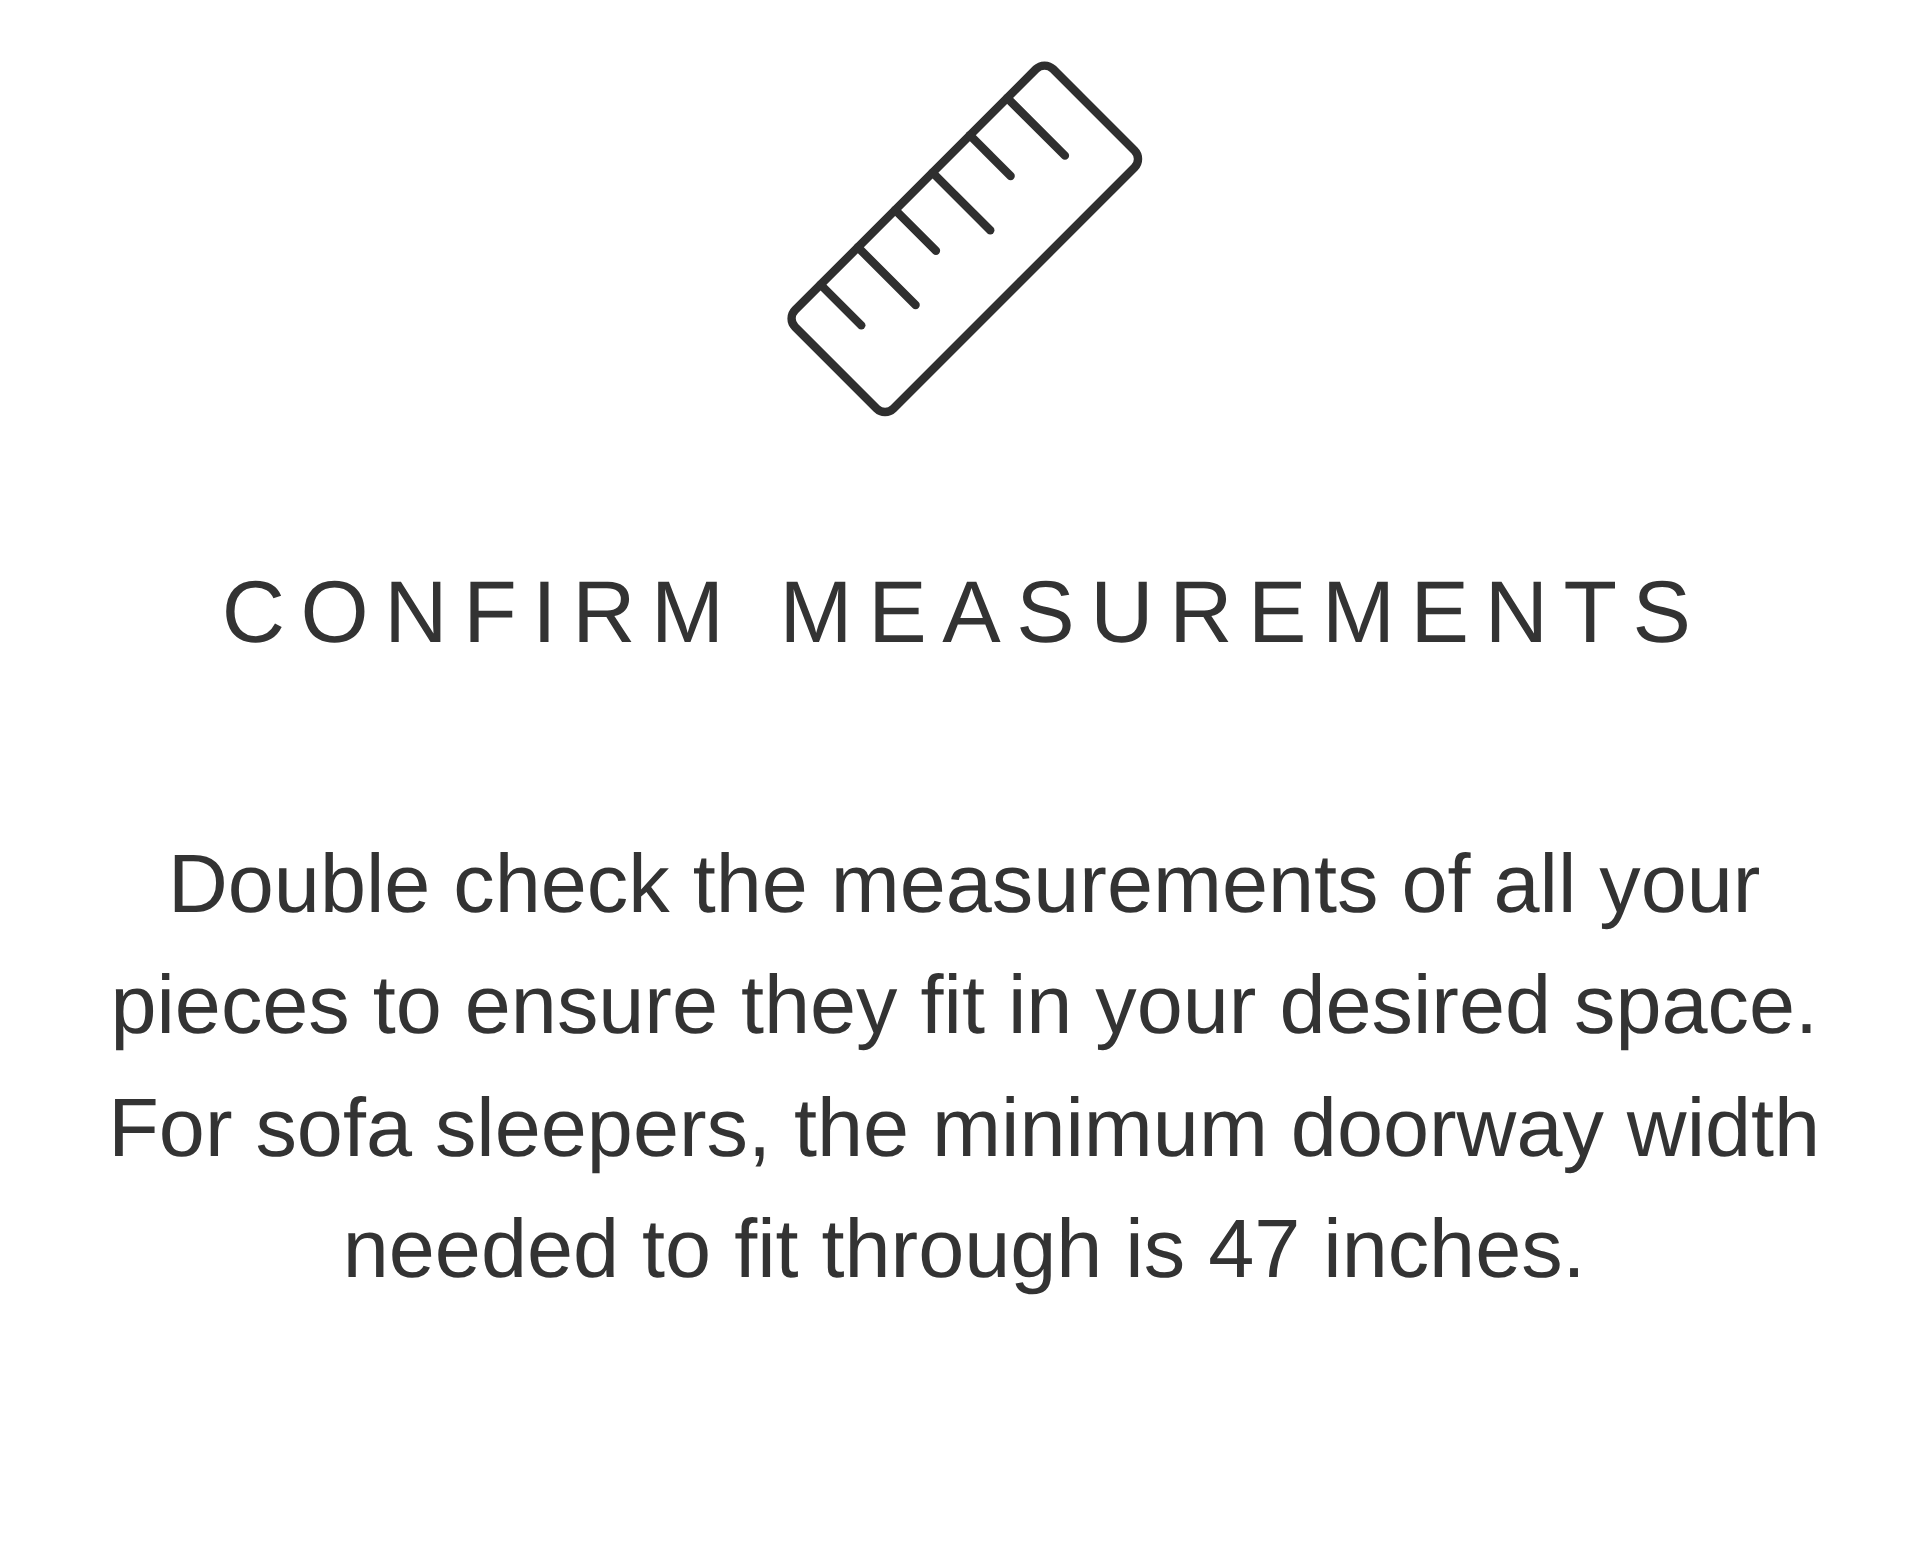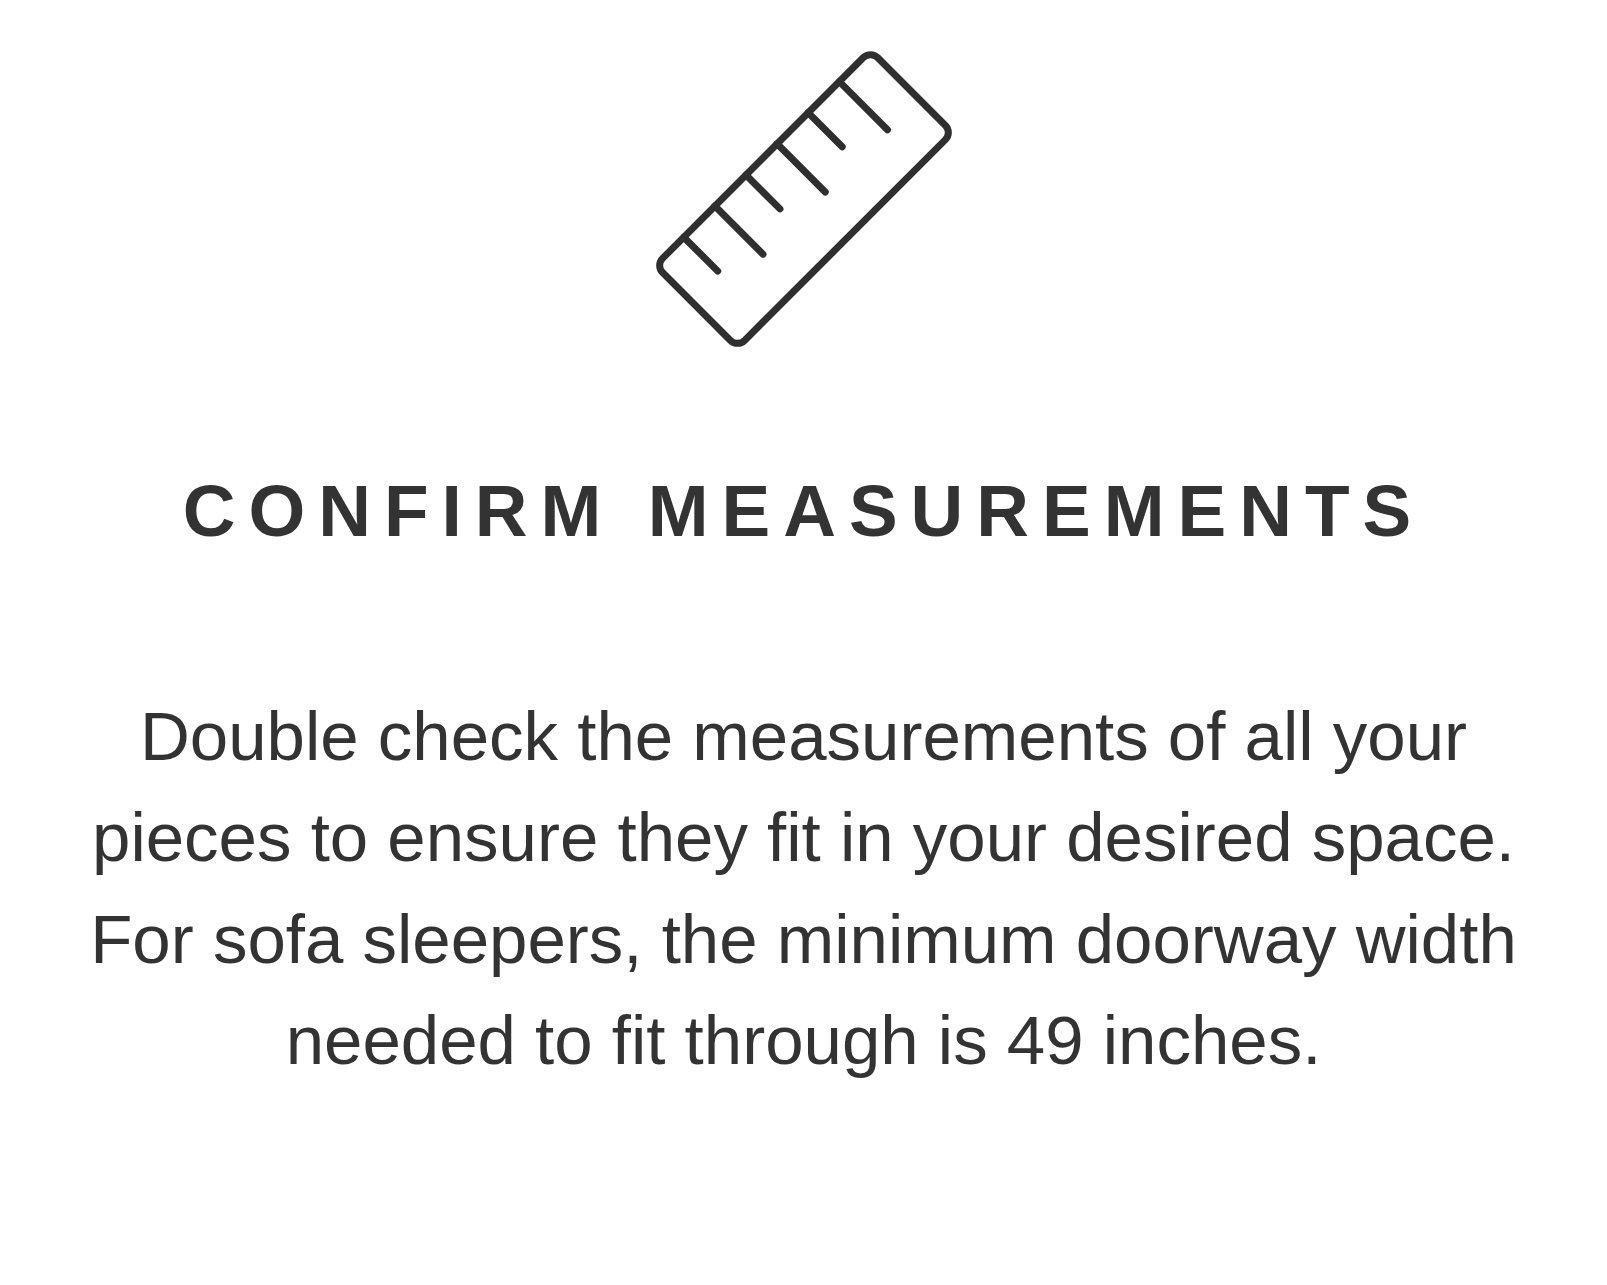--- a/index.html
+++ b/index.html
@@ -33,21 +33,21 @@
     justify-content: center;
   }
   .icon-wrap svg {
     display: block;
   }
   .heading {
     margin-top: 100px;
     font-size: 73px;
     line-height: 1;
     letter-spacing: 13px;
-    font-weight: 700;
+    font-weight: 400;
     color: #333333;
     text-align: center;
     white-space: nowrap;
   }
   .body-text {
     margin-top: 90px;
     width: 1430px;
     text-align: center;
     font-size: 69px;
     line-height: 1.47;
@@ -69,15 +69,15 @@
         <line x1="112" y1="150" x2="180" y2="150" stroke="#2f2f2f" stroke-width="7" stroke-linecap="round"></line>
         <line x1="112" y1="194" x2="160" y2="194" stroke="#2f2f2f" stroke-width="7" stroke-linecap="round"></line>
         <line x1="112" y1="238" x2="180" y2="238" stroke="#2f2f2f" stroke-width="7" stroke-linecap="round"></line>
         <line x1="112" y1="282" x2="160" y2="282" stroke="#2f2f2f" stroke-width="7" stroke-linecap="round"></line>
       </g>
     </svg>
   </div>
 
   <h1 class="heading">CONFIRM MEASUREMENTS</h1>
 
-  <p class="body-text">Double check the measurements of all your pieces to ensure they fit in your desired space. For sofa sleepers, the minimum doorway width needed to fit through is 49 inches.</p>
+  <p class="body-text">Double check the measurements of all your pieces to ensure they fit in your desired space. For sofa sleepers, the minimum doorway width needed to fit through is 47 inches.</p>
 
 </div>
 
 </body></html>

